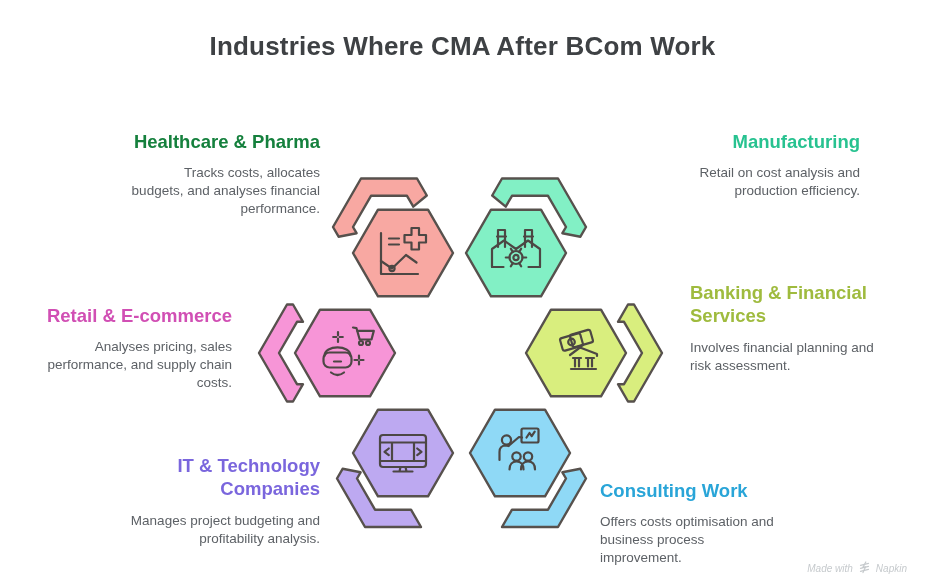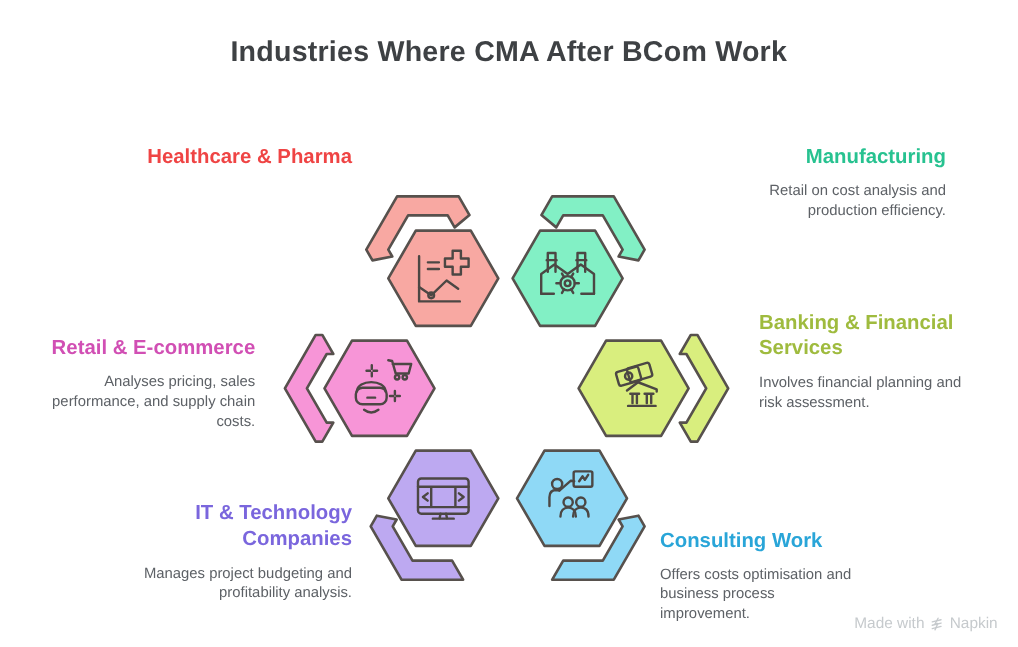--- a/index.html
+++ b/index.html
@@ -28,33 +28,36 @@
   .tb-it           { right:605px; top:454px; width:255px; text-align:right; }
   .tb-consulting   { left:600px;  top:479px; width:235px; text-align:left; }
 
   svg.cluster { position:absolute; left:248px; top:162px; width:430px; height:380px; }
   .hex, .accent { stroke:#57514d; stroke-width:2.4; stroke-linejoin:round; }
   .icon { stroke:#4c4744; stroke-width:2.2; fill:none;
           stroke-linecap:round; stroke-linejoin:round; }
 
   .watermark {
     position:absolute; right:18px; bottom:14px;
-    font-size:14px; display:flex; align-items:flex-end; gap:5px;
+    font-size:10px; display:flex; align-items:flex-end; gap:5px;font-style:italic;
   }
   .watermark svg { display:block; }
 </style>
 </head>
 <body>
 
 <div class="stage" style="background: rgb(255, 255, 255);">
 
   <h1 class="page-title" style="color: rgb(62, 65, 68);">Industries Where CMA After BCom Work</h1>
 
   <div class="text-block tb-healthcare">
-    <h2 class="heading" style="color: #ef4444;">Healthcare &amp; Pharma</h2>
+    <h2 class="heading" style="color: #15803d;">Healthcare &amp; Pharma</h2>
+    <p class="body" style="color: rgb(93, 97, 102);">Tracks costs, allocates
+budgets, and analyses financial
+performance.</p>
   </div>
 
   <div class="text-block tb-manufacturing">
     <h2 class="heading" style="color: rgb(39, 194, 144);">Manufacturing</h2>
     <p class="body" style="color: rgb(93, 97, 102);">Retail on cost analysis and
 production efficiency.</p>
   </div>
 
   <div class="text-block tb-retail">
     <h2 class="heading" style="color: rgb(209, 79, 180);">Retail &amp; E-commerce</h2>

